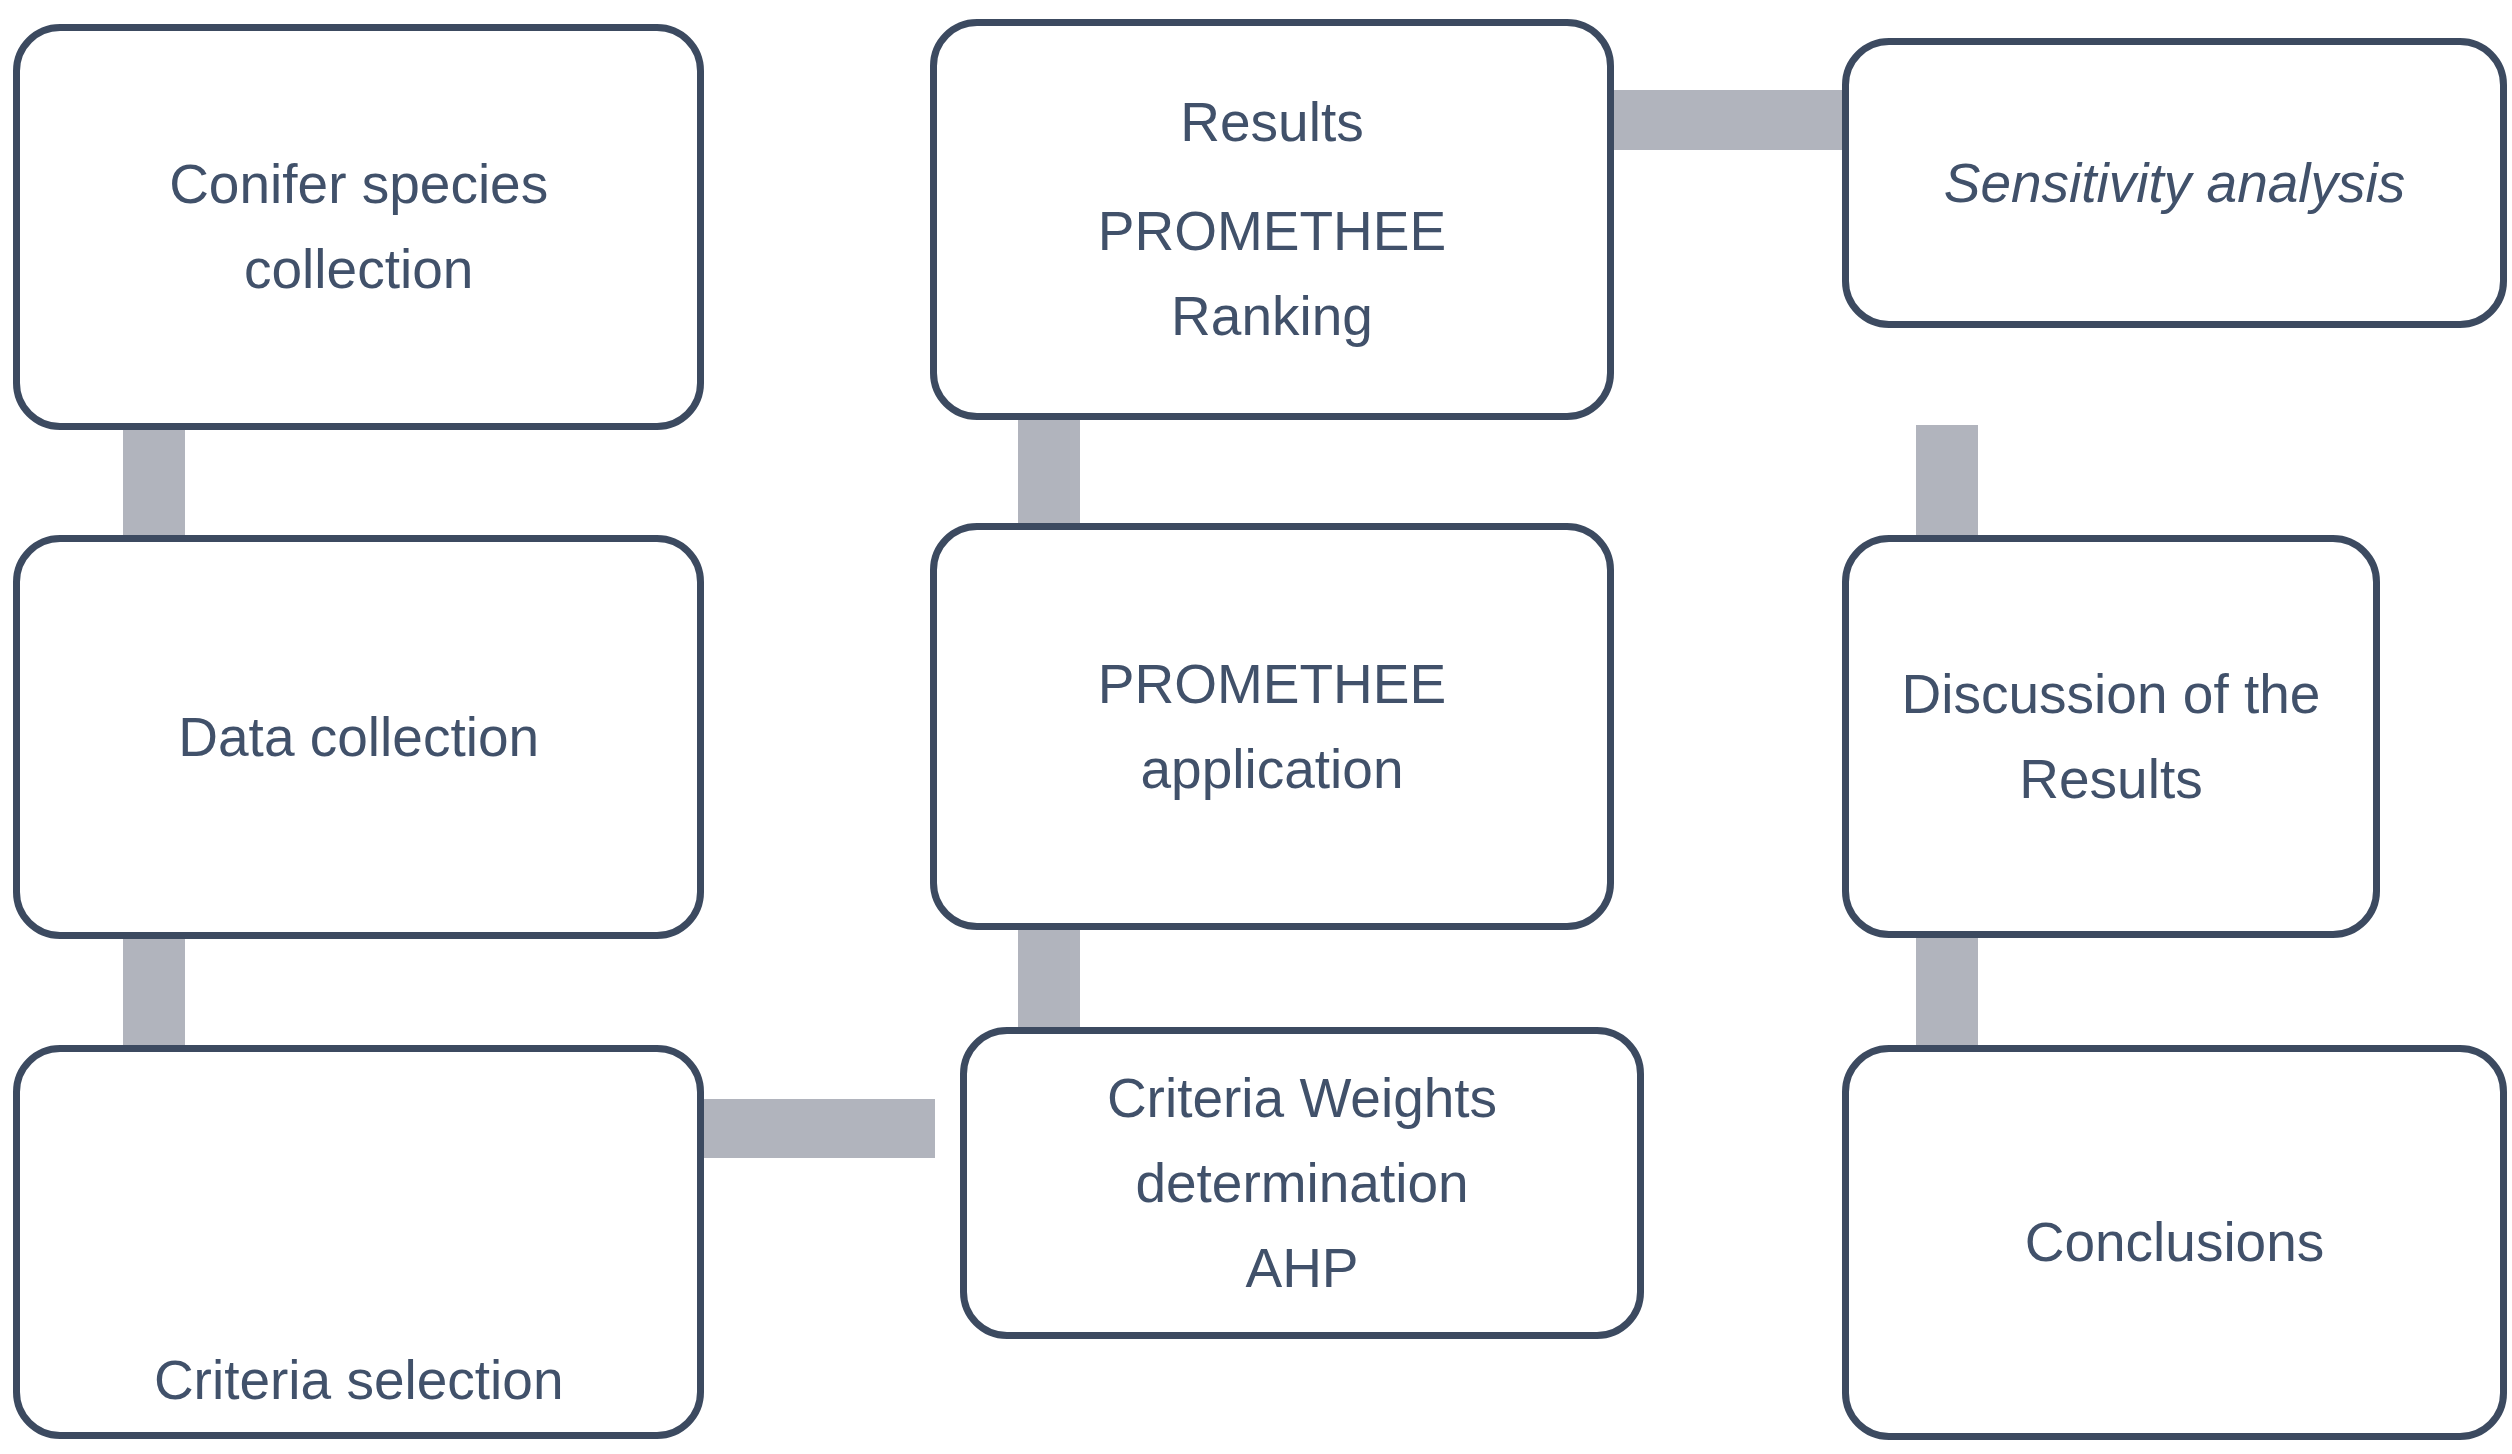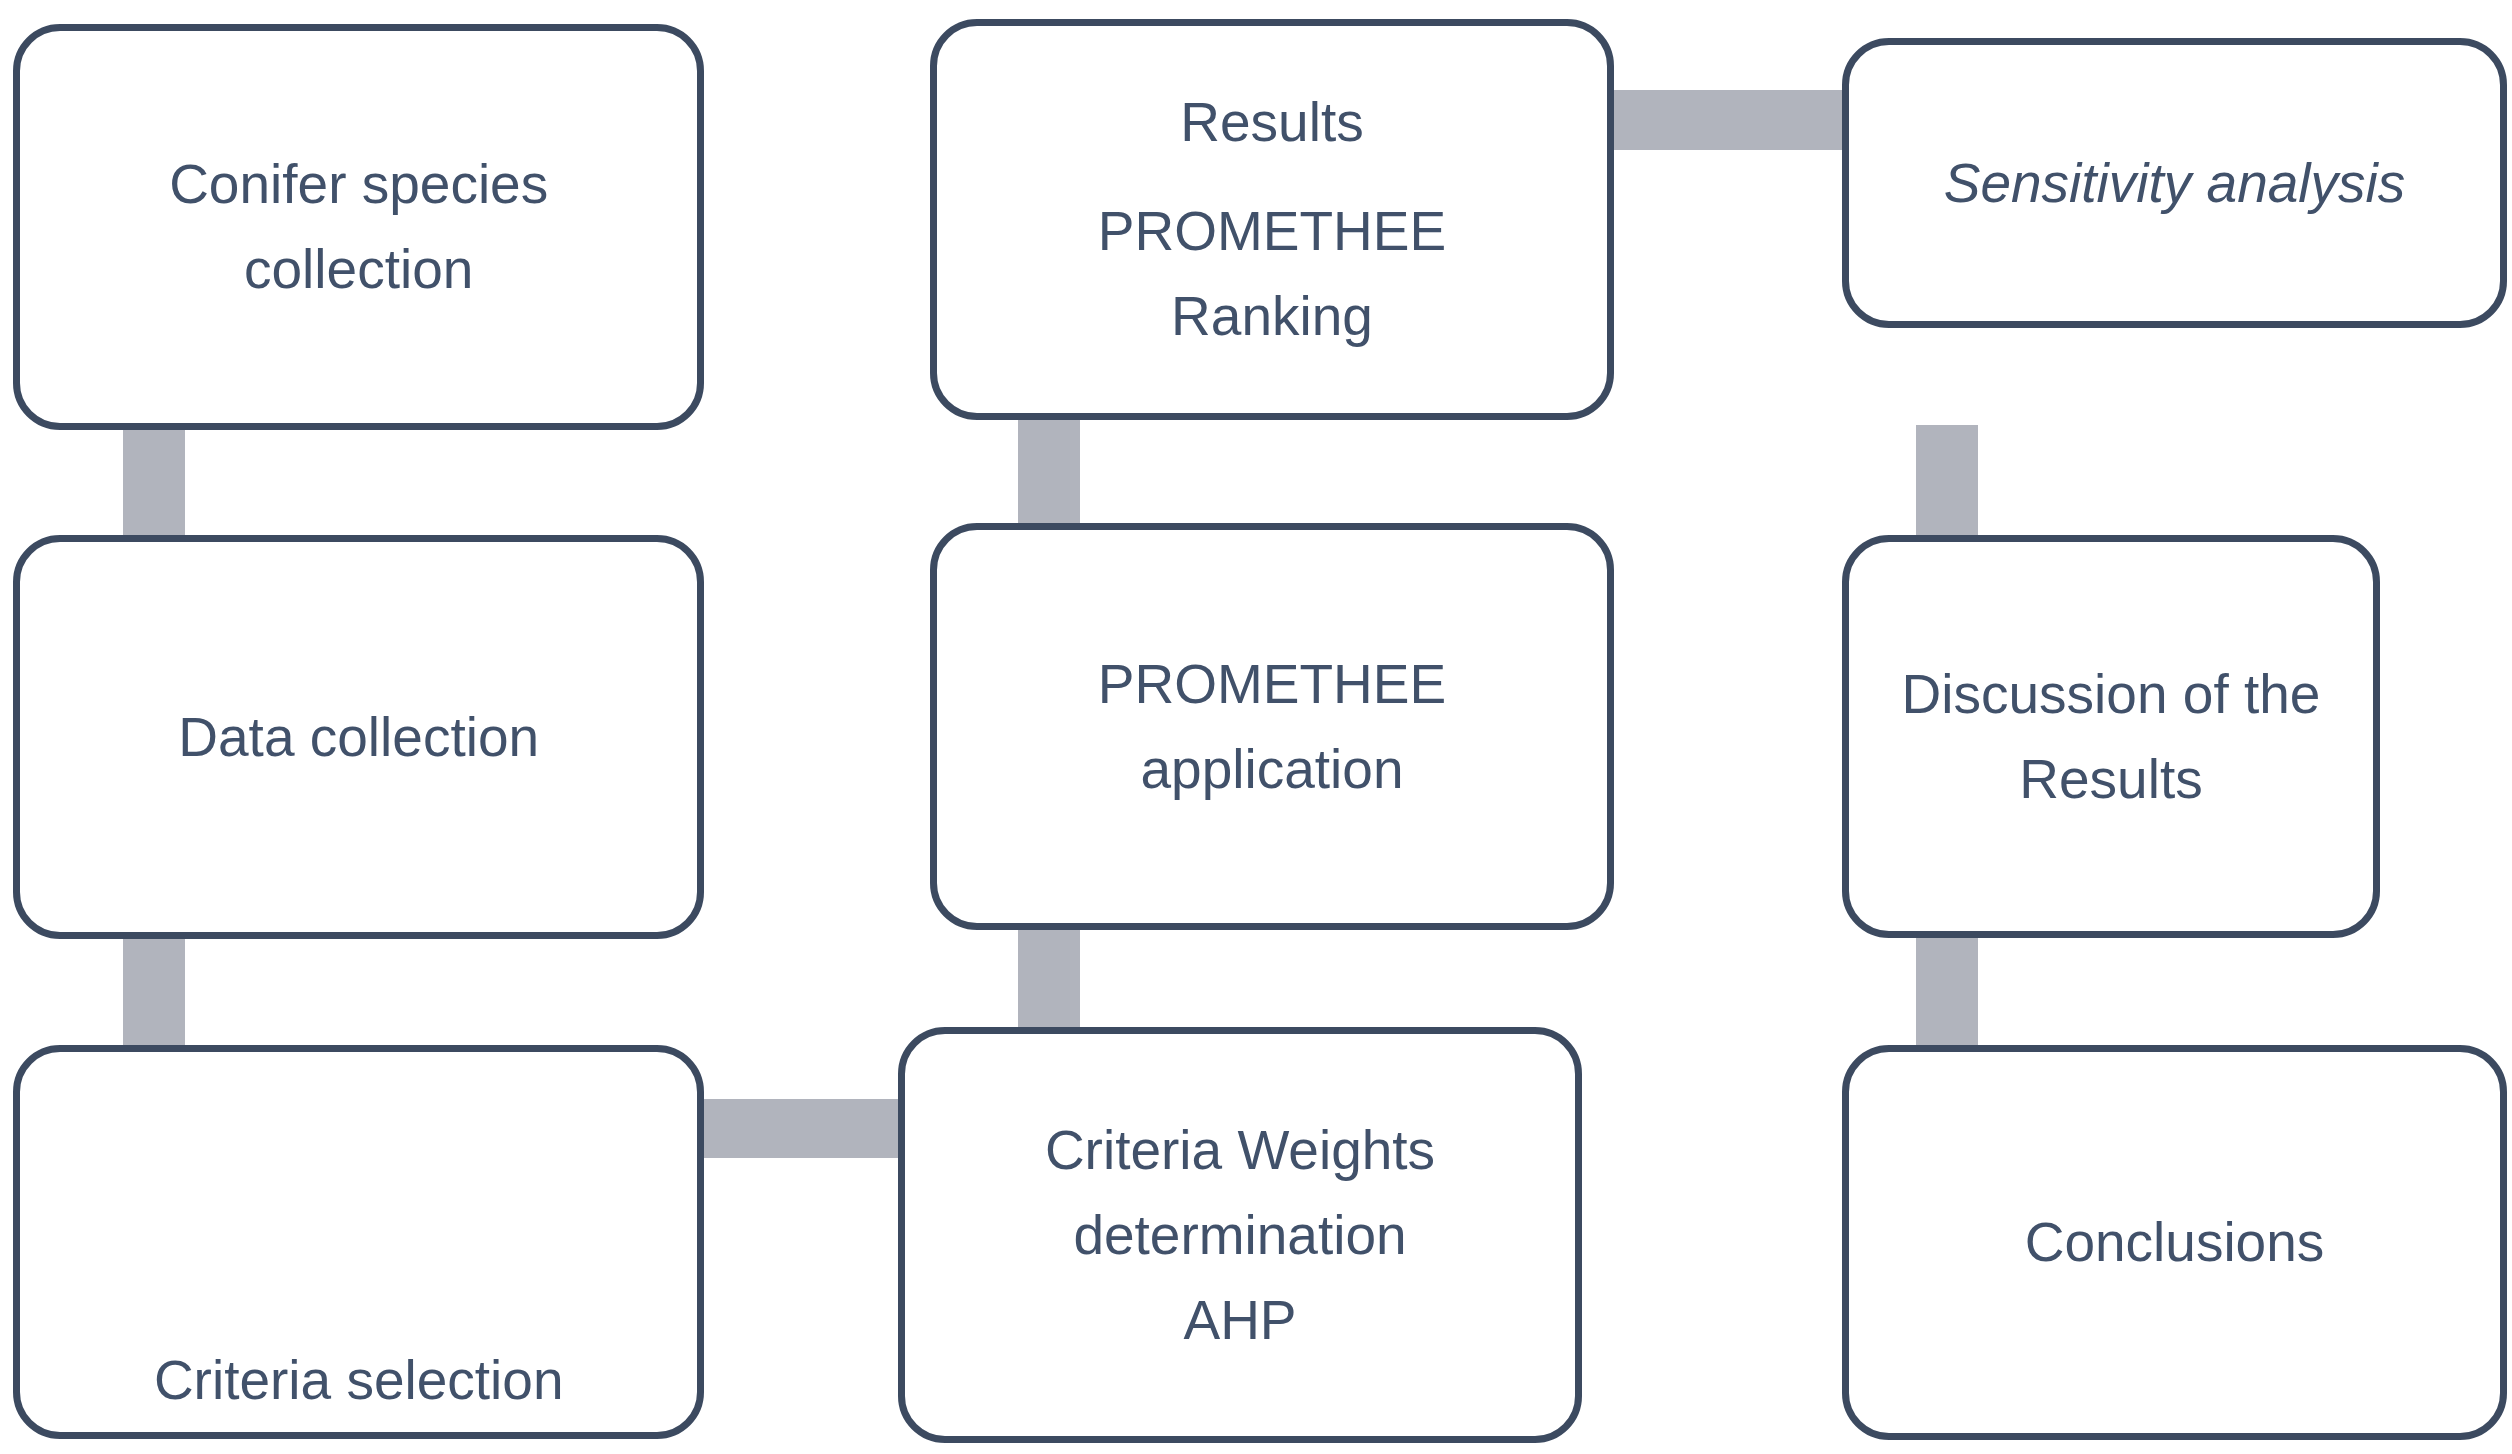--- a/index.html
+++ b/index.html
@@ -74,21 +74,21 @@
       <div class="ln">PROMETHEE</div>
       <div class="ln">Ranking</div>
     </div>
   </div>
 
   <div class="box" style="left:930px; top:523px; width:684px; height:407px;">
     <div class="ln">PROMETHEE</div>
     <div class="ln">application</div>
   </div>
 
-  <div class="box" style="left:898px; top:1027px; width:684px; height:416px;">
+  <div class="box" style="left:960px; top:1027px; width:684px; height:312px;">
     <div class="ln">Criteria Weights</div>
     <div class="ln">determination</div>
     <div class="ln">AHP</div>
   </div>
 
   <div class="box" style="left:1842px; top:38px; width:665px; height:290px;font-style:italic;">
     <div class="ln">Sensitivity analysis</div>
   </div>
 
   <div class="box" style="left:1842px; top:535px; width:538px; height:403px;">

